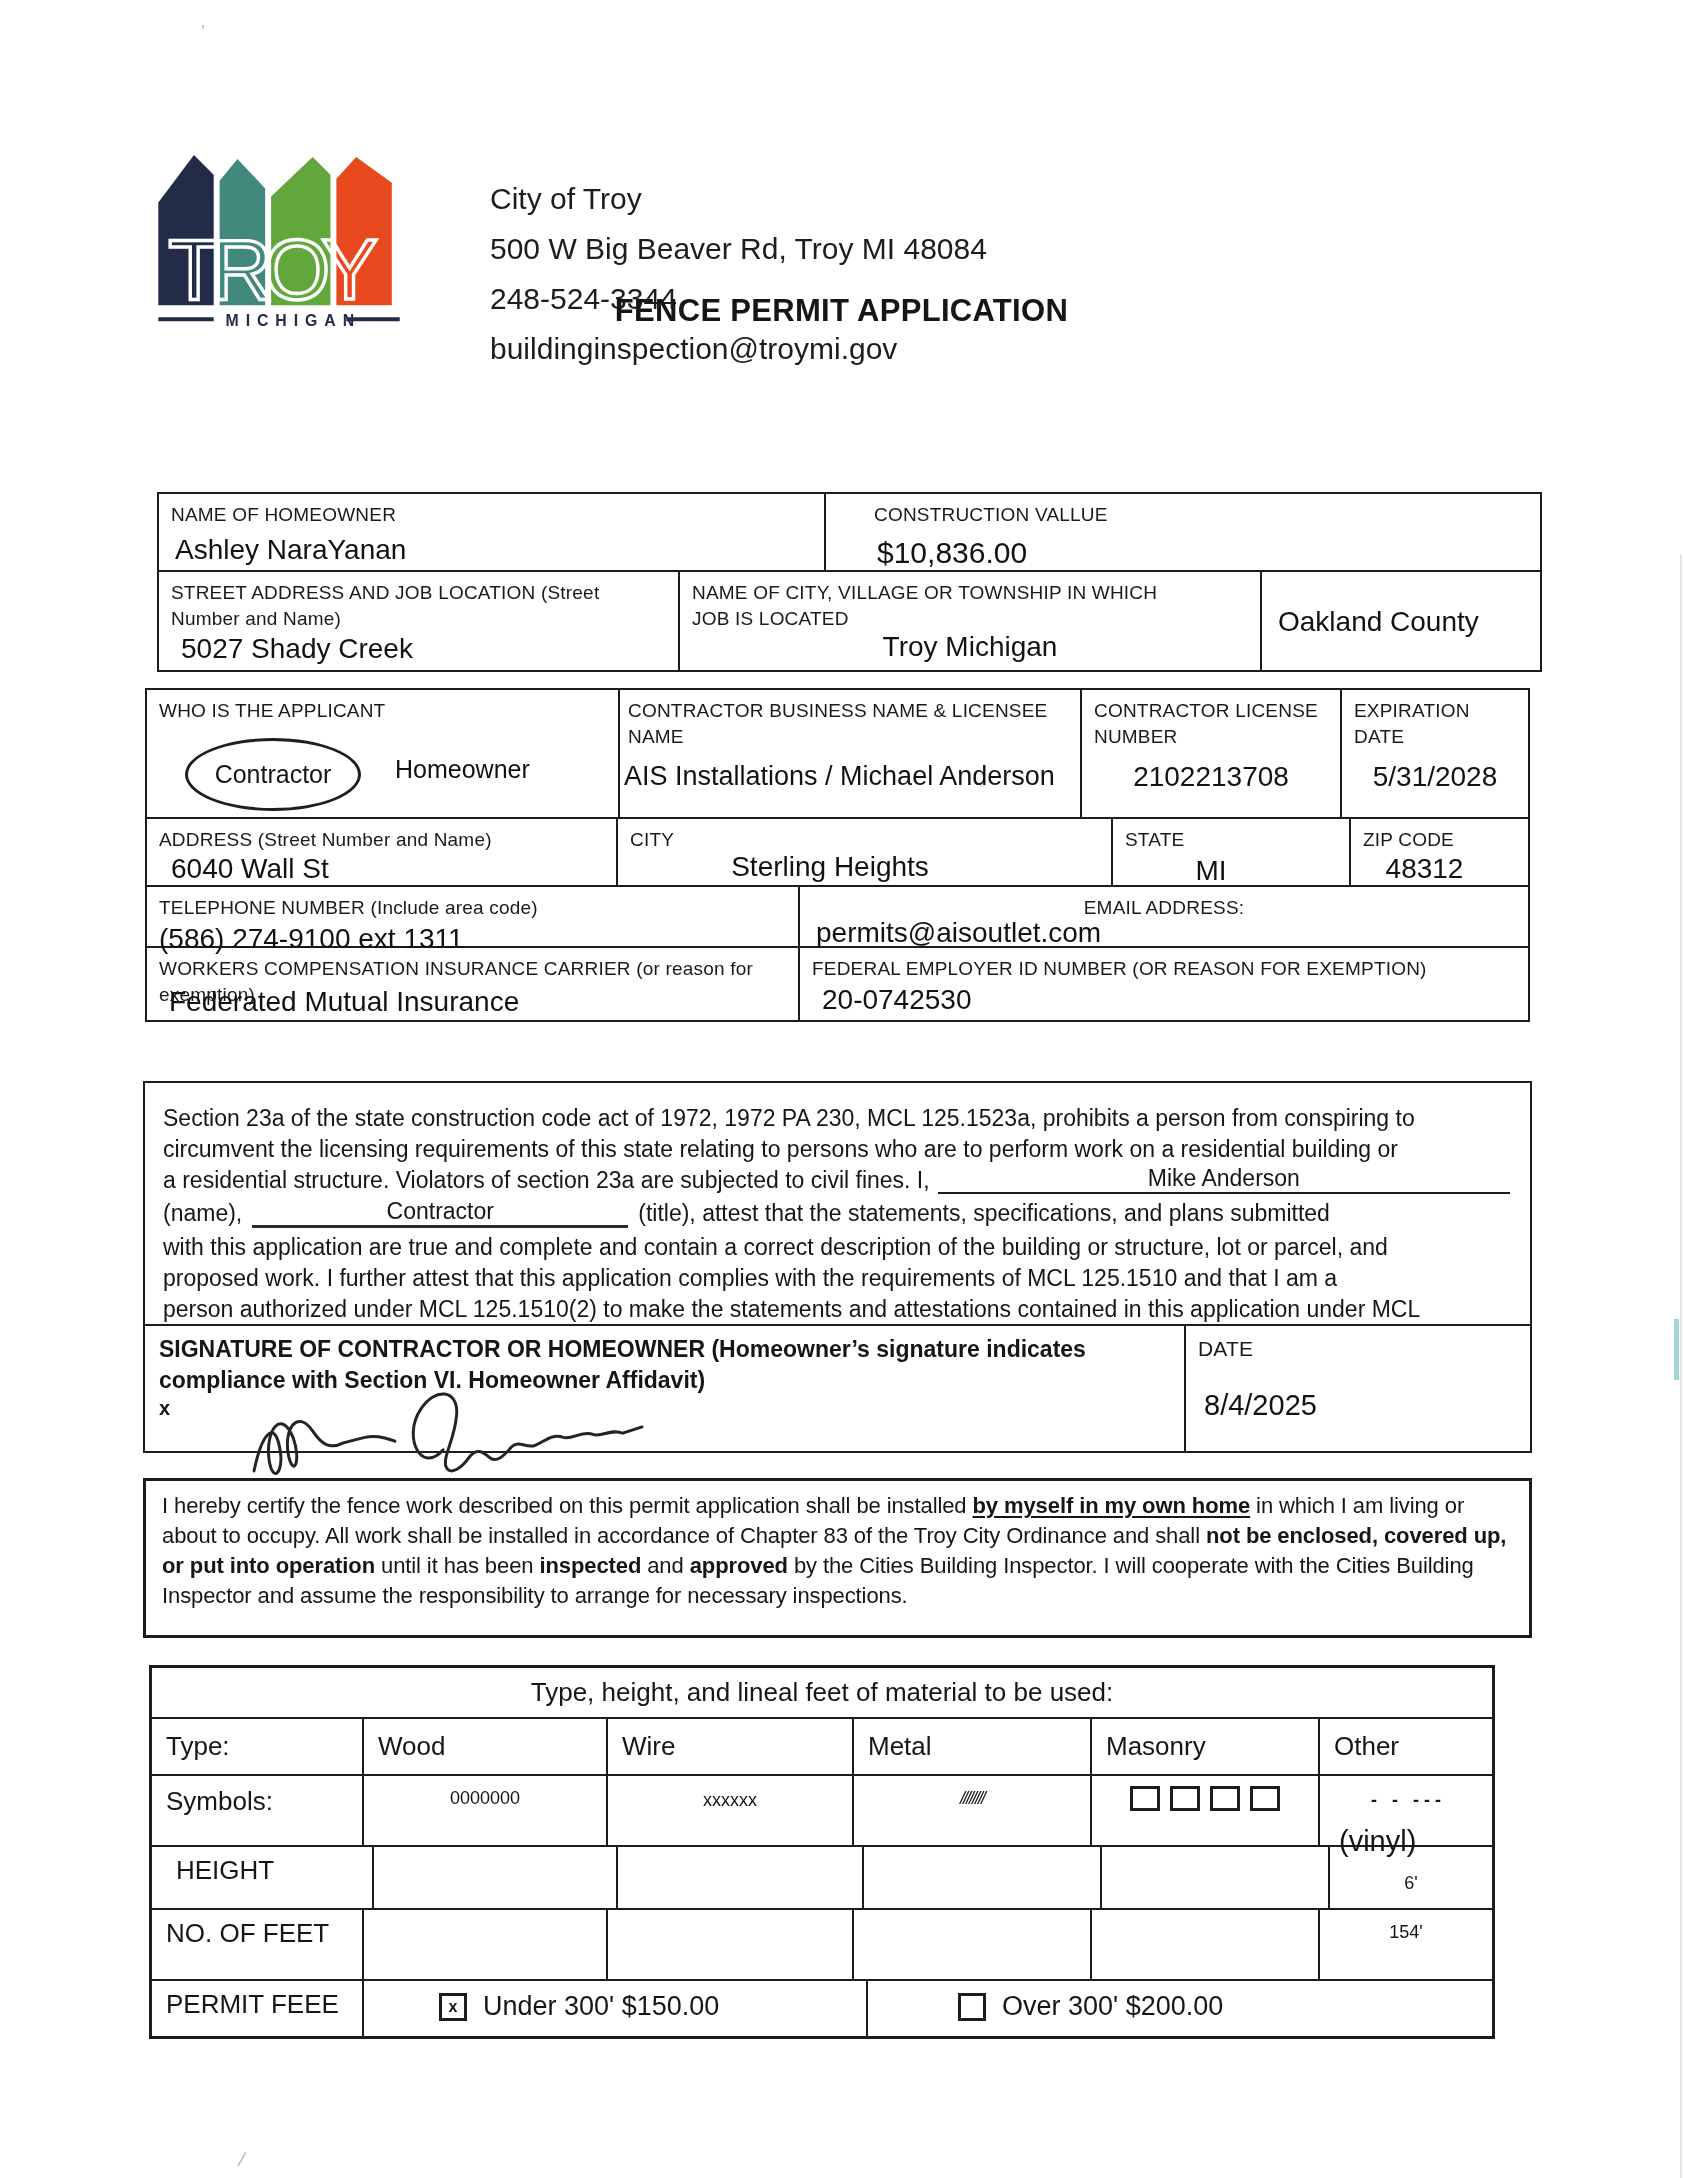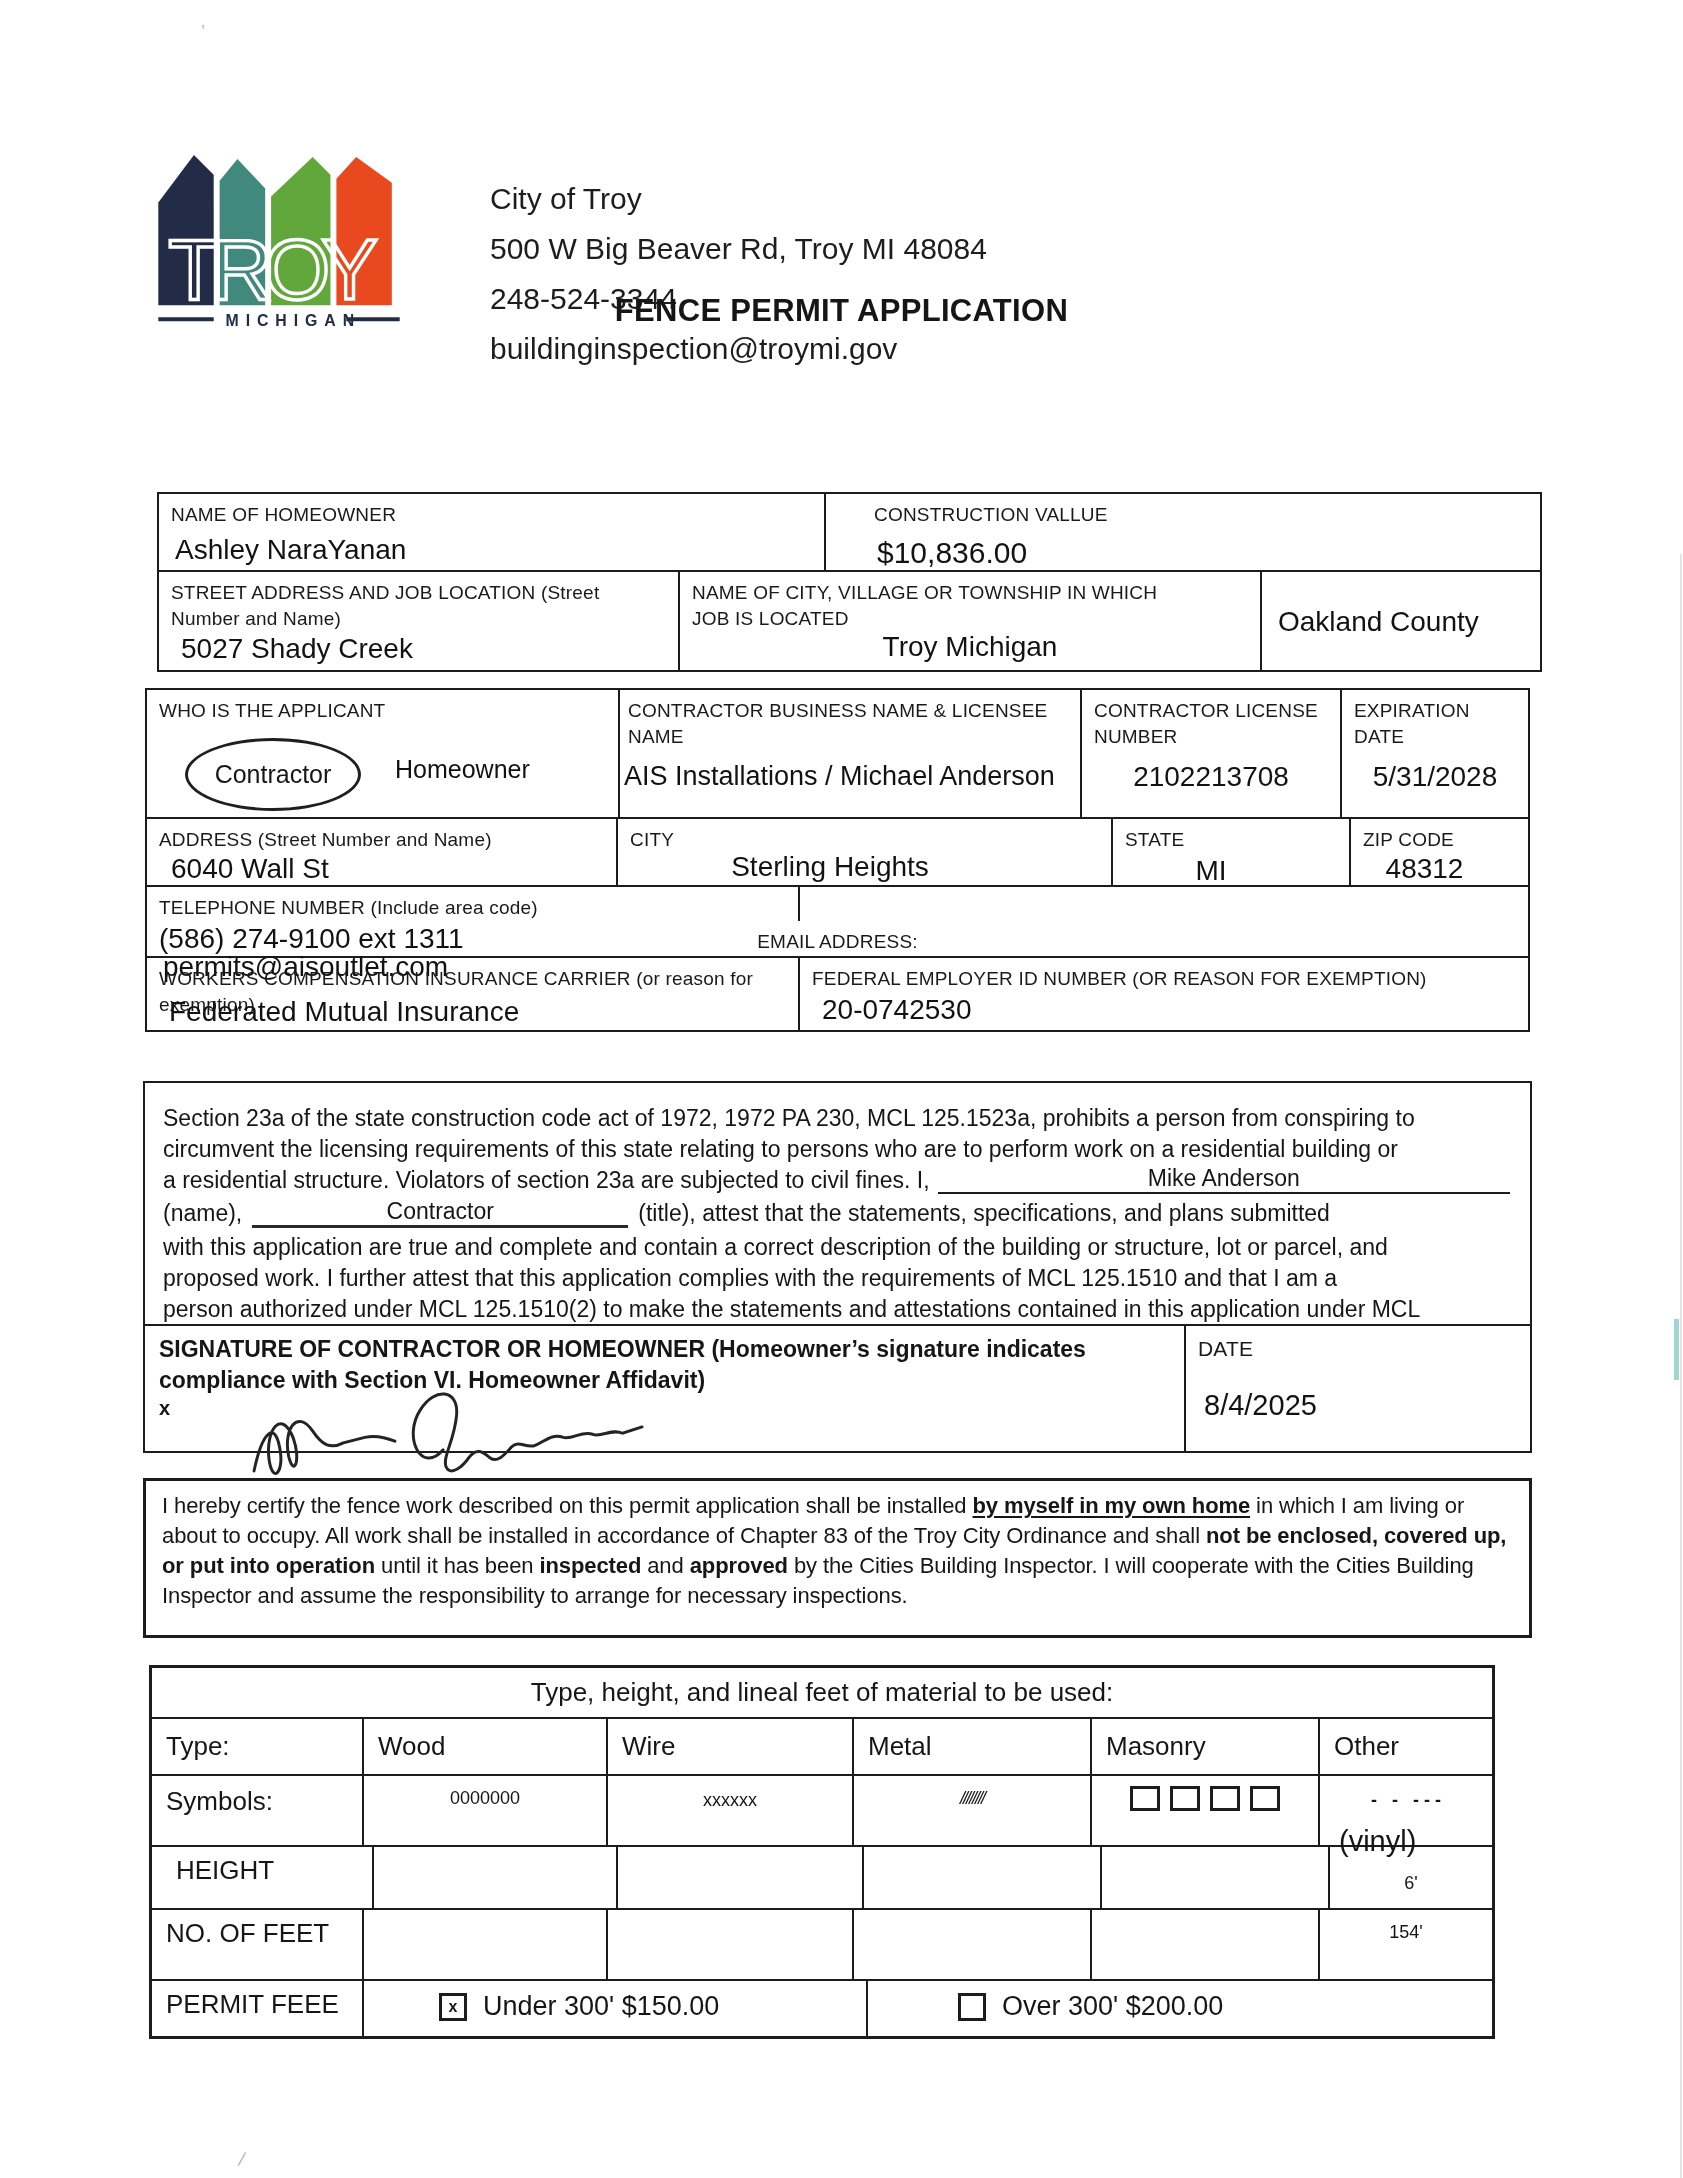--- a/index.html
+++ b/index.html
@@ -146,21 +146,21 @@
       </div>
       <div class="cell" style="width:238px;">
         <div class="lbl">STATE</div>
         <div class="val ctr" style="top:36px;margin-left:-40px;">MI</div>
       </div>
       <div class="cell" style="flex:1;">
         <div class="lbl">ZIP CODE</div>
         <div class="val ctr" style="top:34px;margin-left:-30px;">48312</div>
       </div>
     </div>
-    <div class="trow" style="height:71px;flex-direction:column;">
+    <div class="trow" style="height:61px;">
       <div class="cell" style="width:653px;">
         <div class="lbl">TELEPHONE NUMBER (Include area code)</div>
         <div class="val" style="left:12px;top:36px;">(586) 274-9100 ext 1311</div>
       </div>
       <div class="cell" style="flex:1;text-align:center;">
         <div class="lbl">EMAIL ADDRESS:</div>
         <div class="val" style="left:16px;top:30px;">permits@aisoutlet.com</div>
       </div>
     </div>
     <div class="trow" style="height:72px;">

